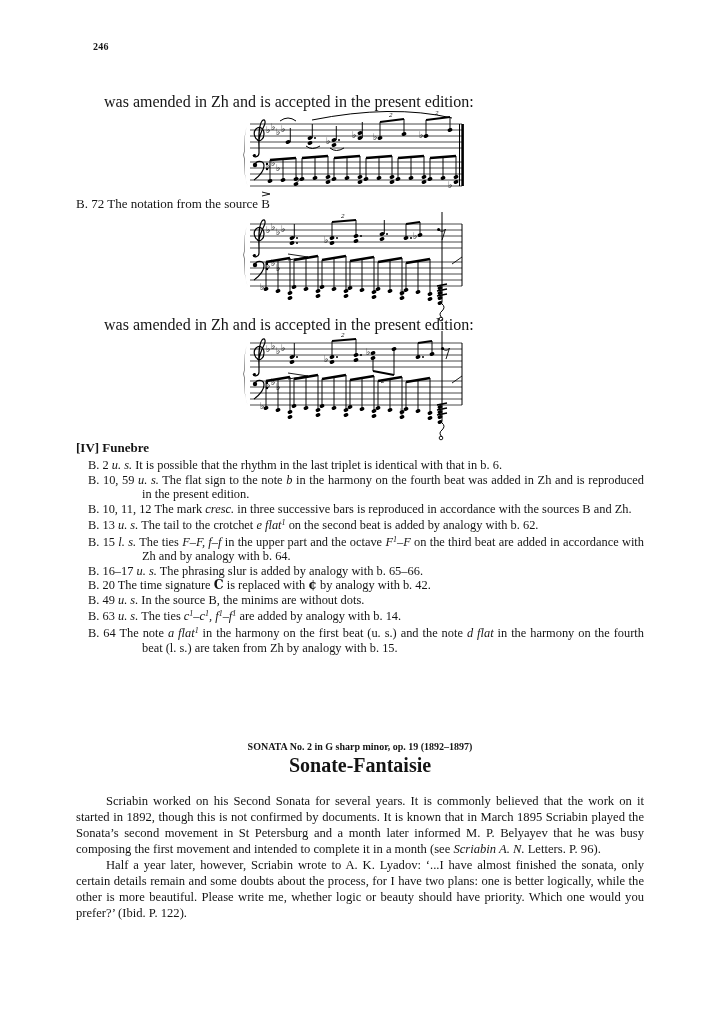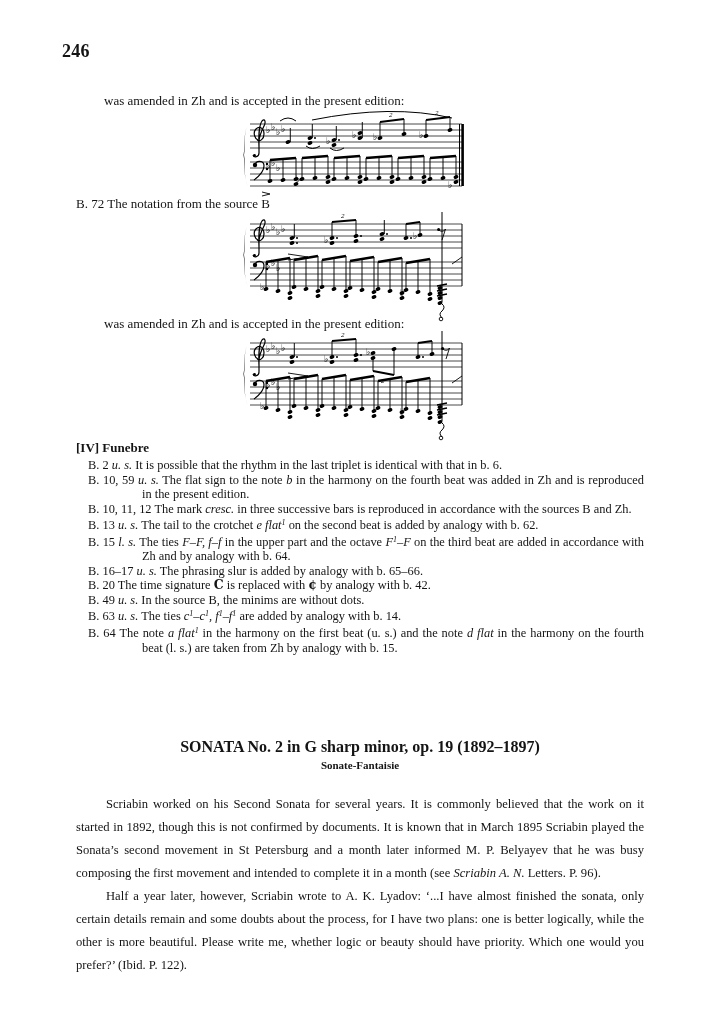--- a/index.html
+++ b/index.html
@@ -2,40 +2,40 @@
 <html><head>
 <meta charset="utf-8">
 <style>
   html,body{margin:0;padding:0;}
   body{
     width:708px;height:1024px;background:#ffffff;position:relative;
     font-family:"Liberation Serif", serif;color:#141414;
     -webkit-font-smoothing:antialiased;overflow:hidden;
   }
   .abs{position:absolute;}
-  .pagenum{font-weight:bold;font-size:18px;letter-spacing:.3px;}
-  .bodytext{font-size:13px;}
+  .pagenum{font-weight:bold;font-size:10px;letter-spacing:.3px;margin-left:31px;}
+  .bodytext{font-size:16px;}
   .caption{font-size:13px;}
   .secheading{font-weight:bold;font-size:13px;}
   ul.notes{list-style:none;margin:0;padding:0;width:568px;}
   ul.notes li{
     padding-left:54px;text-indent:-54px;text-align:justify;
     font-size:12.4px;line-height:14.55px;margin-left:12px;
   }
   .para-block{width:568px;}
   .para-block p{
     margin:0;text-align:justify;text-indent:30px;
-    font-size:12.6px;line-height:23px;
+    font-size:12.6px;line-height:16px;
   }
   .i{font-style:italic;}
   .sup{font-size:8px;vertical-align:4px;font-style:italic;}
   .msym{font-weight:bold;font-family:"DejaVu Serif",serif;}
   .heading-wrap{width:568px;text-align:center;}
-  .h-title{font-weight:bold;font-size:16px;line-height:19px;}
-  .h-sub{font-weight:bold;font-size:11px;line-height:18px;}
+  .h-title{font-weight:bold;font-size:10px;line-height:19px;}
+  .h-sub{font-weight:bold;font-size:20px;line-height:18px;}
   
   svg.score{display:block;}
   svg.score .sl{stroke:#1c1c1c;stroke-width:.8;}
   svg.score .st{stroke:#000;stroke-width:.95;}
   svg.score .bm2{stroke:#000;stroke-width:2.2;}
   svg.score .slur{stroke:#000;stroke-width:1;fill:none;}
   svg.score .thin{stroke:#000;stroke-width:.9;fill:none;}
   svg.score text.fl{font-family:"DejaVu Sans",sans-serif;font-size:9px;fill:#000;}
   svg.score text.tup{font-family:"Liberation Serif",serif;font-style:italic;font-size:7px;fill:#000;}
 </style>

